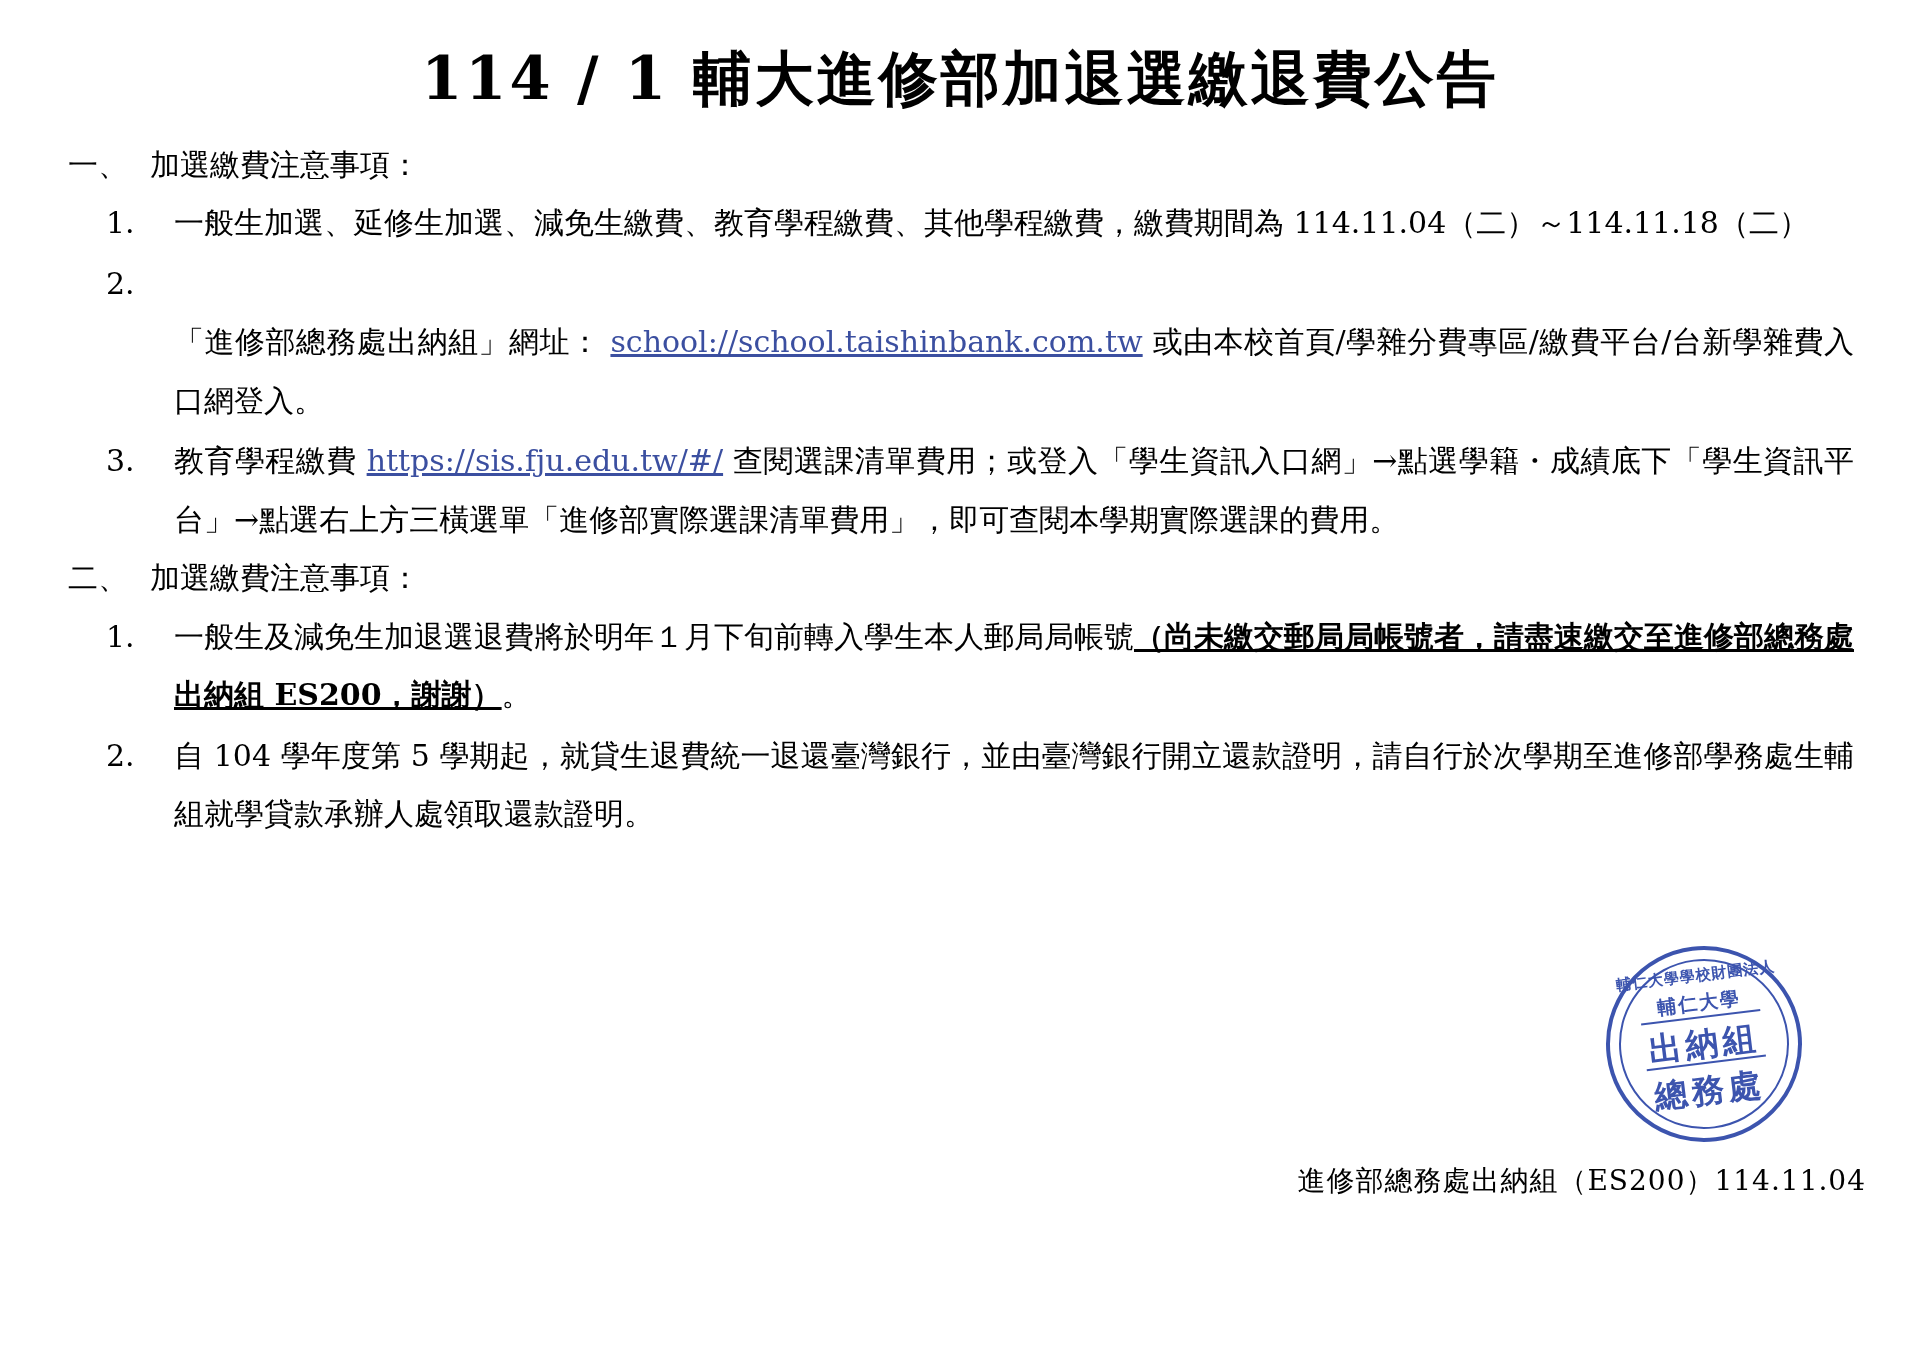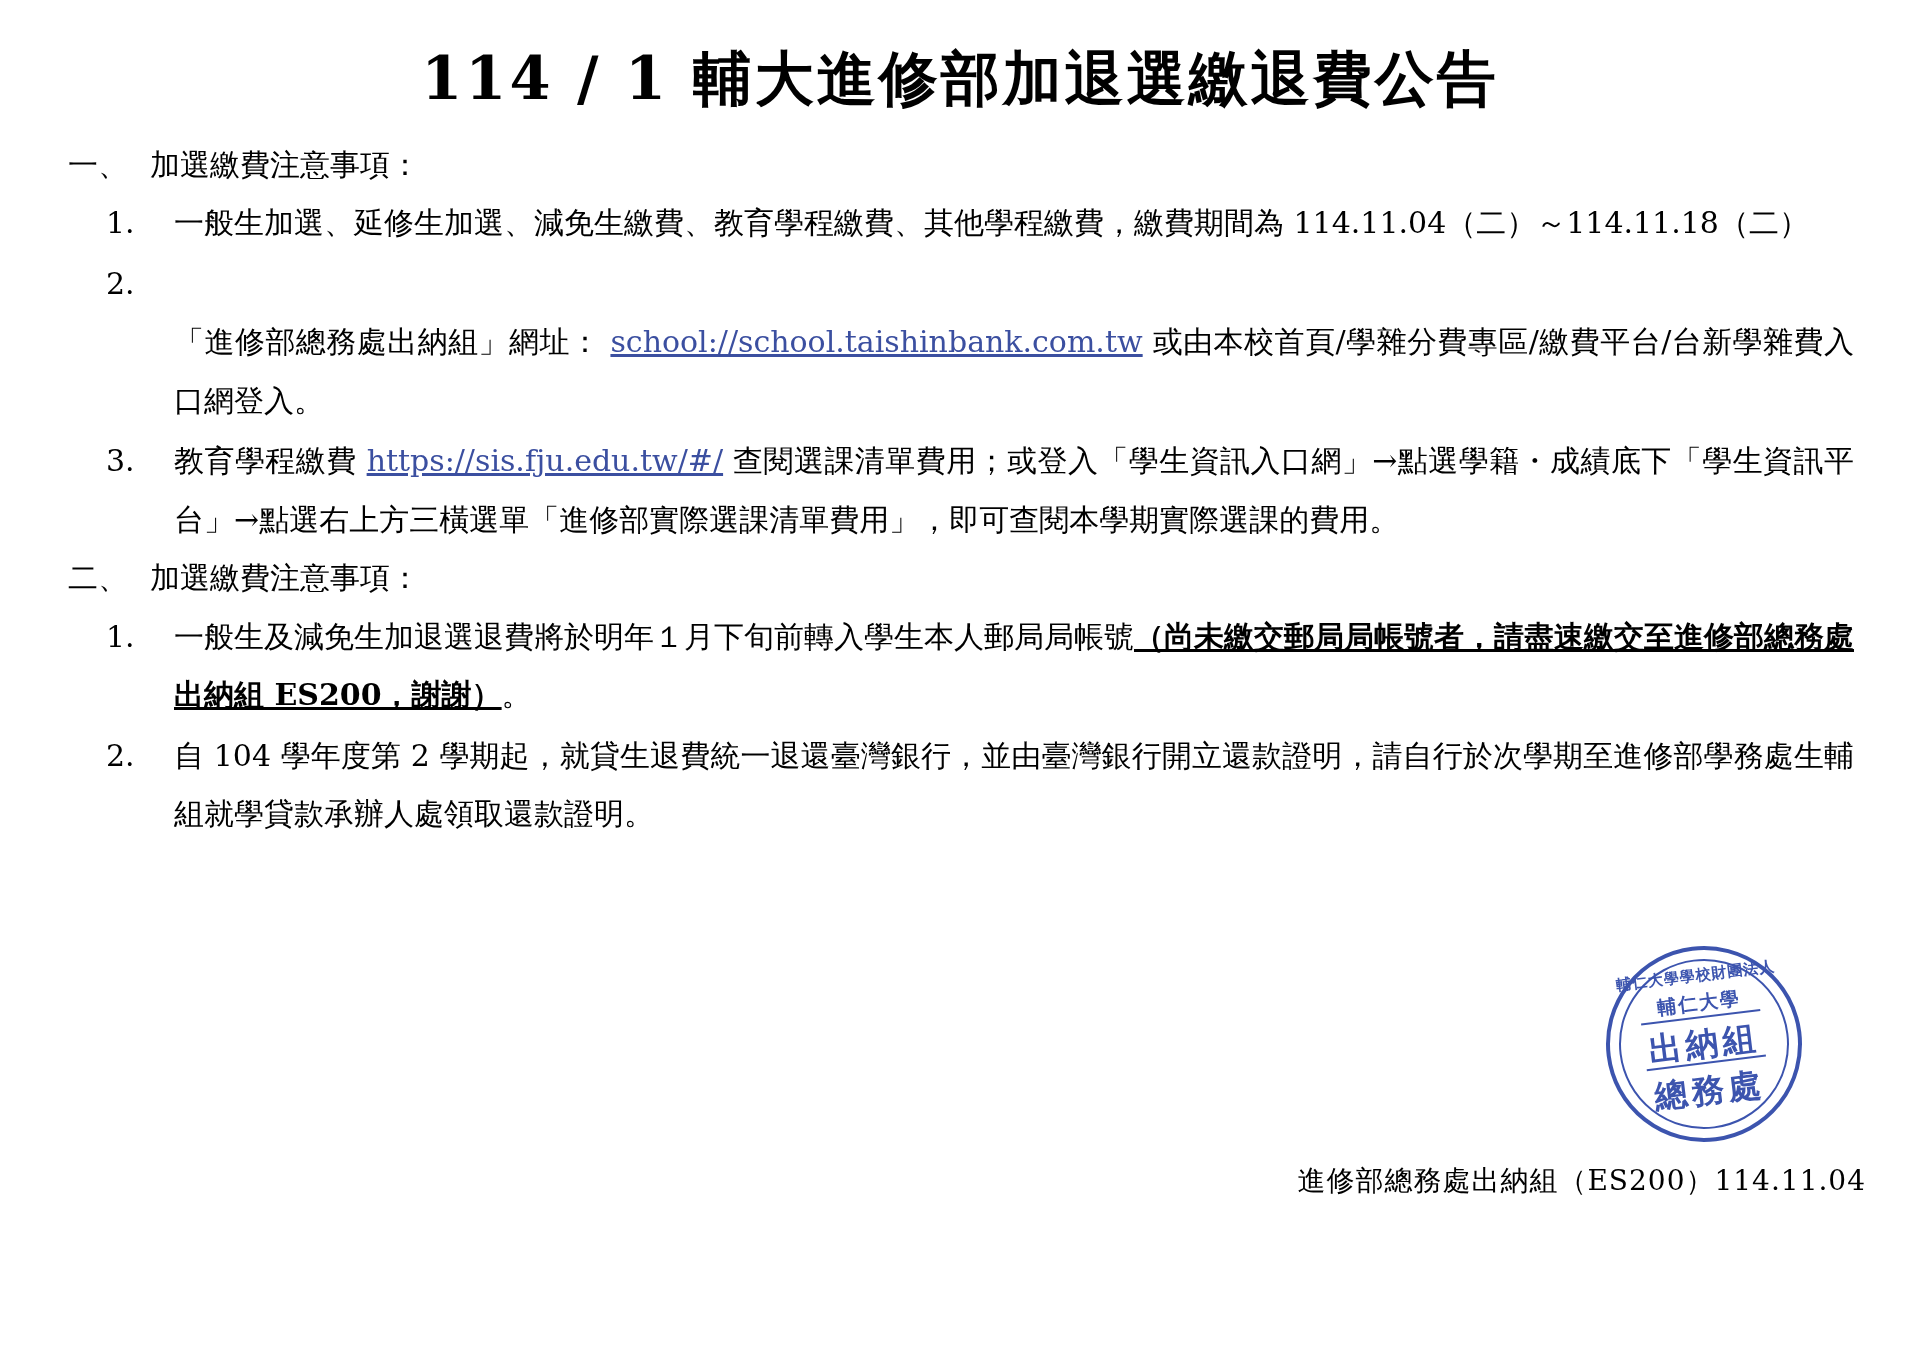--- a/index.html
+++ b/index.html
@@ -203,21 +203,21 @@
 
     <div class="item">
       <span class="inum">1.</span>
       <span class="ibody">
         <span>一般生及減免生加退選退費將於明年１月下旬前轉入學生本人郵局局帳號</span><span class="u-bold">（尚未繳交郵局局帳號者，請盡速繳交至進修部總務處出納組 ES200，謝謝）</span><span>。</span>
       </span>
     </div>
 
     <div class="item">
       <span class="inum">2.</span>
-      <span class="ibody">自 104 學年度第 2 學期起，就貸生退費統一退還臺灣銀行，並由臺灣銀行開立還款證明，請自行於次學期至進修部學務處生輔組就學貸款承辦人處領取還款證明。</span>
+      <span class="ibody">自 104 學年度第 5 學期起，就貸生退費統一退還臺灣銀行，並由臺灣銀行開立還款證明，請自行於次學期至進修部學務處生輔組就學貸款承辦人處領取還款證明。</span>
     </div>
   </div>
 
   <div class="stamp">
     <div class="ring"></div>
     <div class="arc-top">輔仁大學學校財團法人</div>
     <div class="arc-top2">輔仁大學</div>
     <div class="bars2"></div>
     <div class="mid">出納組</div>
     <div class="bars"></div>

